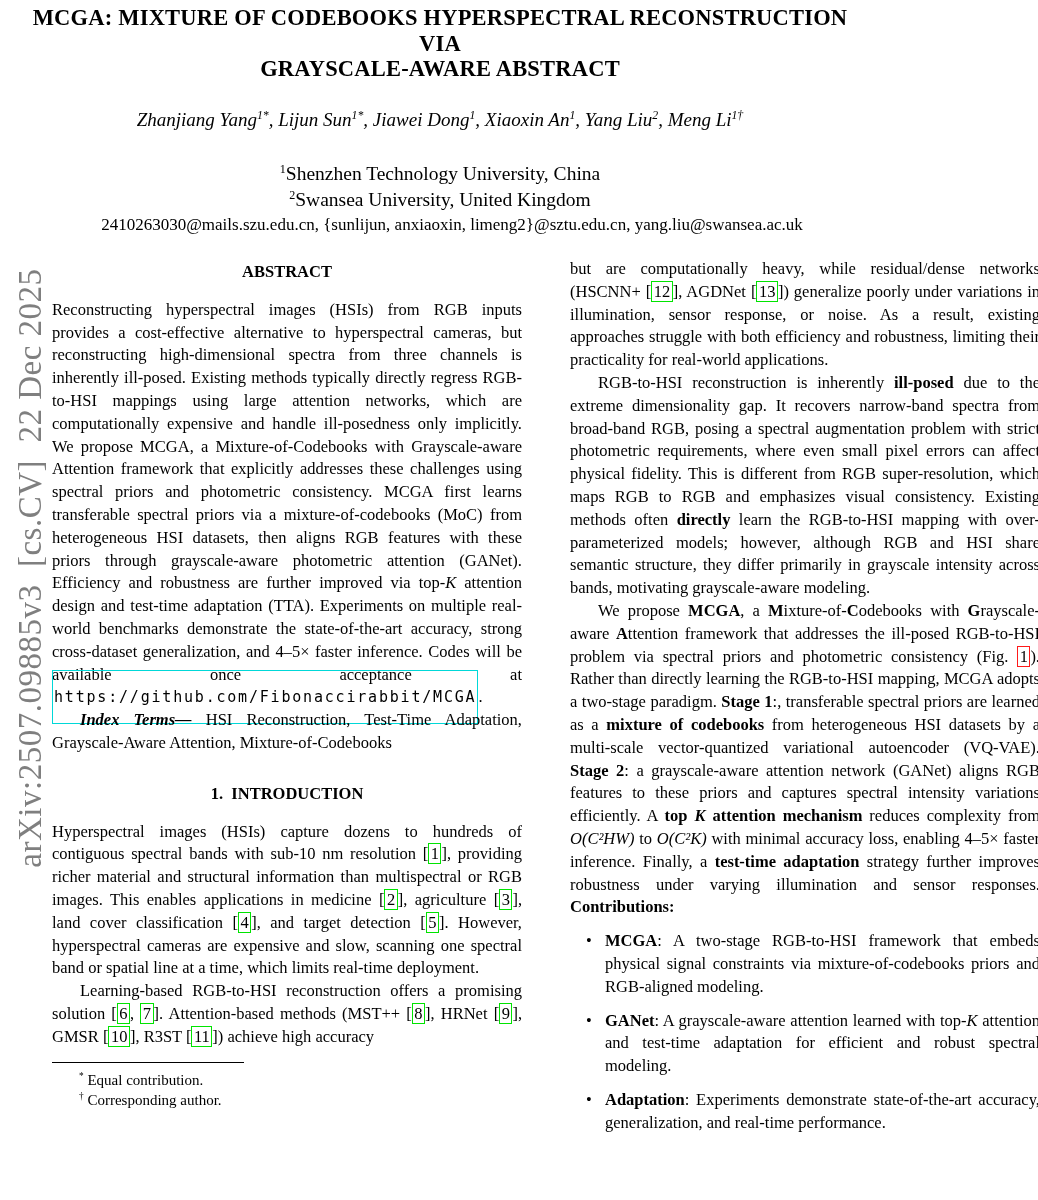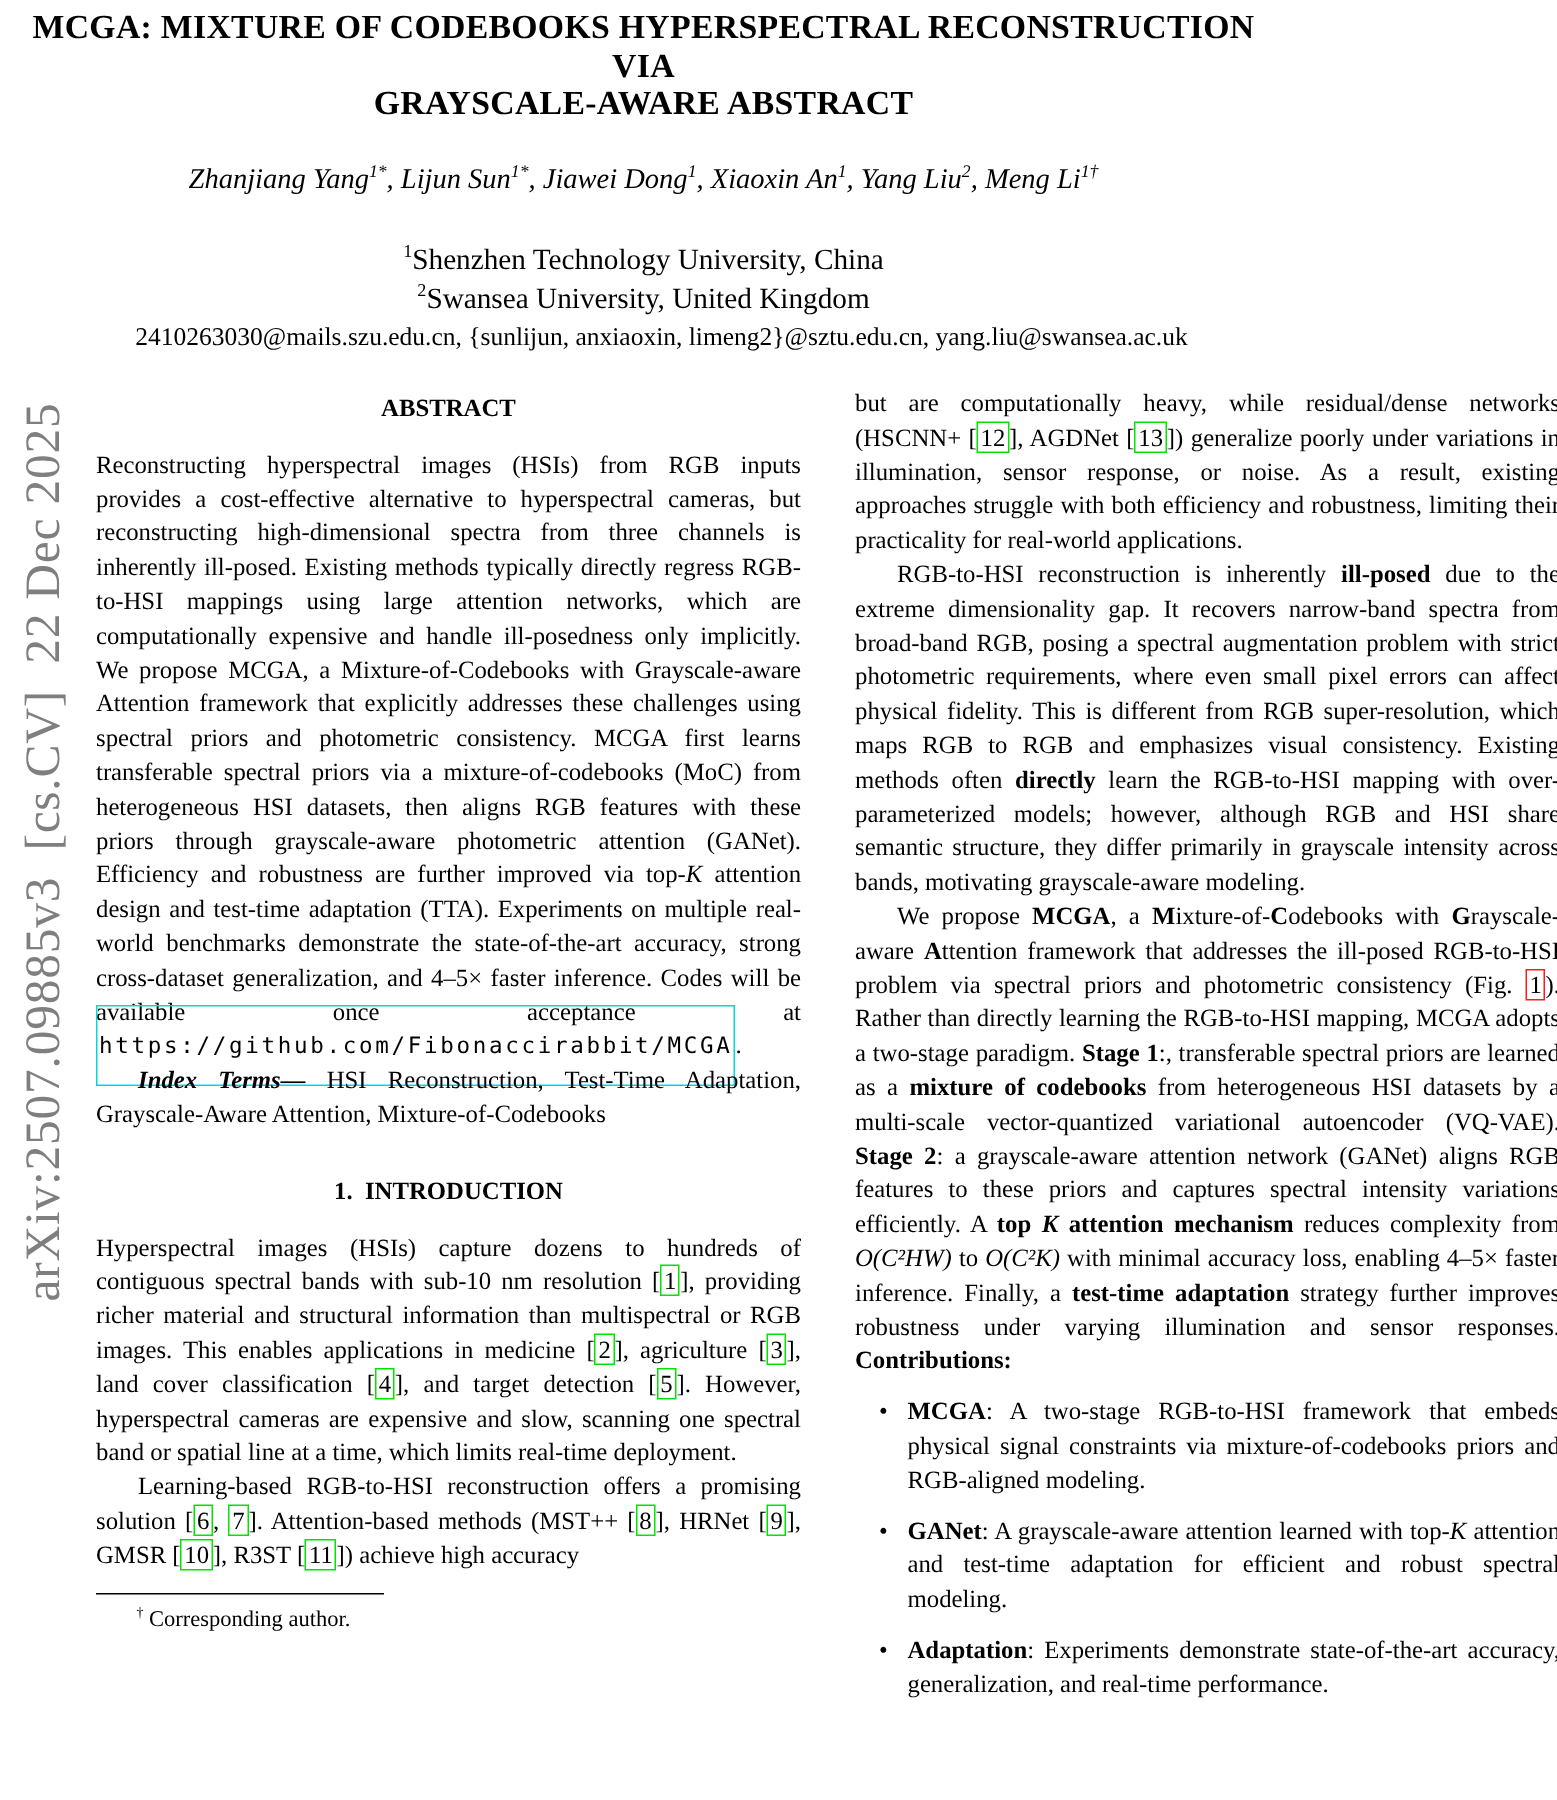--- a/index.html
+++ b/index.html
@@ -18,37 +18,37 @@
     position: absolute;
     top: 568px; left: 30px;
     transform: translate(-50%, -50%) rotate(-90deg);
     white-space: pre;
     font-size: 33px;
     color: var(--watermark-gray, #7f7f7f);
     letter-spacing: 0.5px;
   }
 
   
-  .header { position: absolute; top: 0; left: 0; width: 858px; text-align: center; }
+  .header { position: absolute; top: 0; left: 11px; width: 858px; text-align: center; }
   .paper-title {
     margin-top: 5px;
     font-size: 22.5px; font-weight: bold;
     line-height: 25.5px; letter-spacing: 0.2px;
   }
   .authors { margin-top: 27px; font-size: 19px; font-style: italic; text-align: center; }
   sup { line-height: 0; font-size: 62%; }
   .affils { margin-top: 30px; font-size: 19.5px; line-height: 26px; }
   .emails { margin-top: 2px; font-size: 17px; margin-left: 24px; }
 
   
   .col {
     position: absolute; top: 258px;
     font-size: 16.5px; line-height: 22.8px;
   }
-  .col-left  { left: 64px;  width: 470px; }
+  .col-left  { left: 52px;  width: 470px; }
   .col-right { left: 570px; width: 470px; }
 
   .sec-heading {
     text-align: center; font-weight: bold;
     margin: 28px 0 15px 0;
     white-space: pre-wrap;
   }
   .col .sec-heading:first-child { margin-top: 3px; }
 
   .para { margin: 0; text-align: justify; }
@@ -100,20 +100,21 @@
 
 <div class="col col-left" id="col-left">
     <div class="sec-heading">ABSTRACT</div>
     <p class="para"><span>Reconstructing hyperspectral images (HSIs) from RGB inputs provides a cost-effective alternative to hyperspectral cameras, but reconstructing high-dimensional spectra from three channels is inherently ill-posed. Existing methods typically directly regress RGB-to-HSI mappings using large attention networks, which are computationally expensive and handle ill-posedness only implicitly. We propose MCGA, a Mixture-of-Codebooks with Grayscale-aware Attention framework that explicitly addresses these challenges using spectral priors and photometric consistency. MCGA first learns transferable spectral priors via a mixture-of-codebooks (MoC) from heterogeneous HSI datasets, then aligns RGB features with these priors through grayscale-aware photometric attention (GANet). Efficiency and robustness are further improved via top-</span><span class="seg-i">K</span><span> attention design and test-time adaptation (TTA). Experiments on multiple real-world benchmarks demonstrate the state-of-the-art accuracy, strong cross-dataset generalization, and 4–5× faster inference. Codes will be available once acceptance at </span><span class="link-url">https://github.com/Fibonaccirabbit/MCGA</span><span>.</span></p>
     <p class="para indent"><span class="seg-bi">Index Terms—</span><span> HSI Reconstruction, Test-Time Adaptation, Grayscale-Aware Attention, Mixture-of-Codebooks</span></p>
     <div class="sec-heading">1. INTRODUCTION</div>
     <p class="para"><span>Hyperspectral images (HSIs) capture dozens to hundreds of contiguous spectral bands with sub-10 nm resolution [</span><span class="ref-cite">1</span><span>], providing richer material and structural information than multispectral or RGB images. This enables applications in medicine [</span><span class="ref-cite">2</span><span>], agriculture [</span><span class="ref-cite">3</span><span>], land cover classification [</span><span class="ref-cite">4</span><span>], and target detection [</span><span class="ref-cite">5</span><span>]. However, hyperspectral cameras are expensive and slow, scanning one spectral band or spatial line at a time, which limits real-time deployment.</span></p>
     <p class="para indent"><span>Learning-based RGB-to-HSI reconstruction offers a promising solution [</span><span class="ref-cite">6</span><span>, </span><span class="ref-cite">7</span><span>]. Attention-based methods (MST++ [</span><span class="ref-cite">8</span><span>], HRNet [</span><span class="ref-cite">9</span><span>], GMSR [</span><span class="ref-cite">10</span><span>], R3ST [</span><span class="ref-cite">11</span><span>]) achieve high accuracy</span></p>
     <div class="footnotes">
       <div class="footnote-rule"></div>
+      <div class="footnote"><sup>*</sup> Equal contribution.</div>
       <div class="footnote"><sup>†</sup> Corresponding author.</div>
     </div>
   </div>
 <div class="col col-right" id="col-right">
     <p class="para"><span>but are computationally heavy, while residual/dense networks (HSCNN+ [</span><span class="ref-cite">12</span><span>], AGDNet [</span><span class="ref-cite">13</span><span>]) generalize poorly under variations in illumination, sensor response, or noise. As a result, existing approaches struggle with both efficiency and robustness, limiting their practicality for real-world applications.</span></p>
     <p class="para indent"><span>RGB-to-HSI reconstruction is inherently </span><span class="seg-b">ill-posed</span><span> due to the extreme dimensionality gap. It recovers narrow-band spectra from broad-band RGB, posing a spectral augmentation problem with strict photometric requirements, where even small pixel errors can affect physical fidelity. This is different from RGB super-resolution, which maps RGB to RGB and emphasizes visual consistency. Existing methods often </span><span class="seg-b">directly</span><span> learn the RGB-to-HSI mapping with over-parameterized models; however, although RGB and HSI share semantic structure, they differ primarily in grayscale intensity across bands, motivating grayscale-aware modeling.</span></p>
     <p class="para indent"><span>We propose </span><span class="seg-b">MCGA</span><span>, a </span><span class="seg-b">M</span><span>ixture-of-</span><span class="seg-b">C</span><span>odebooks with </span><span class="seg-b">G</span><span>rayscale-aware </span><span class="seg-b">A</span><span>ttention framework that addresses the ill-posed RGB-to-HSI problem via spectral priors and photometric consistency (Fig. </span><span class="ref-fig">1</span><span>). Rather than directly learning the RGB-to-HSI mapping, MCGA adopts a two-stage paradigm. </span><span class="seg-b">Stage 1</span><span>:, transferable spectral priors are learned as a </span><span class="seg-b">mixture of codebooks</span><span> from heterogeneous HSI datasets by a multi-scale vector-quantized variational autoencoder (VQ-VAE). </span><span class="seg-b">Stage 2</span><span>: a grayscale-aware attention network (GANet) aligns RGB features to these priors and captures spectral intensity variations efficiently. A </span><span class="seg-b">top </span><span class="seg-bi">K</span><span class="seg-b"> attention mechanism</span><span> reduces complexity from </span><span class="seg-math">O(C²HW)</span><span> to </span><span class="seg-math">O(C²K)</span><span> with minimal accuracy loss, enabling 4–5× faster inference. Finally, a </span><span class="seg-b">test-time adaptation</span><span> strategy further improves robustness under varying illumination and sensor responses. </span><span class="seg-b">Contributions:</span></p>
     <div class="bullet-item"><span class="bullet-marker">•</span><span><span class="seg-b">MCGA</span><span>: A two-stage RGB-to-HSI framework that embeds physical signal constraints via mixture-of-codebooks priors and RGB-aligned modeling.</span></span></div>
     <div class="bullet-item"><span class="bullet-marker">•</span><span><span class="seg-b">GANet</span><span>: A grayscale-aware attention learned with top-</span><span class="seg-i">K</span><span> attention and test-time adaptation for efficient and robust spectral modeling.</span></span></div>
     <div class="bullet-item"><span class="bullet-marker">•</span><span><span class="seg-b">Adaptation</span><span>: Experiments demonstrate state-of-the-art accuracy, generalization, and real-time performance.</span></span></div>

